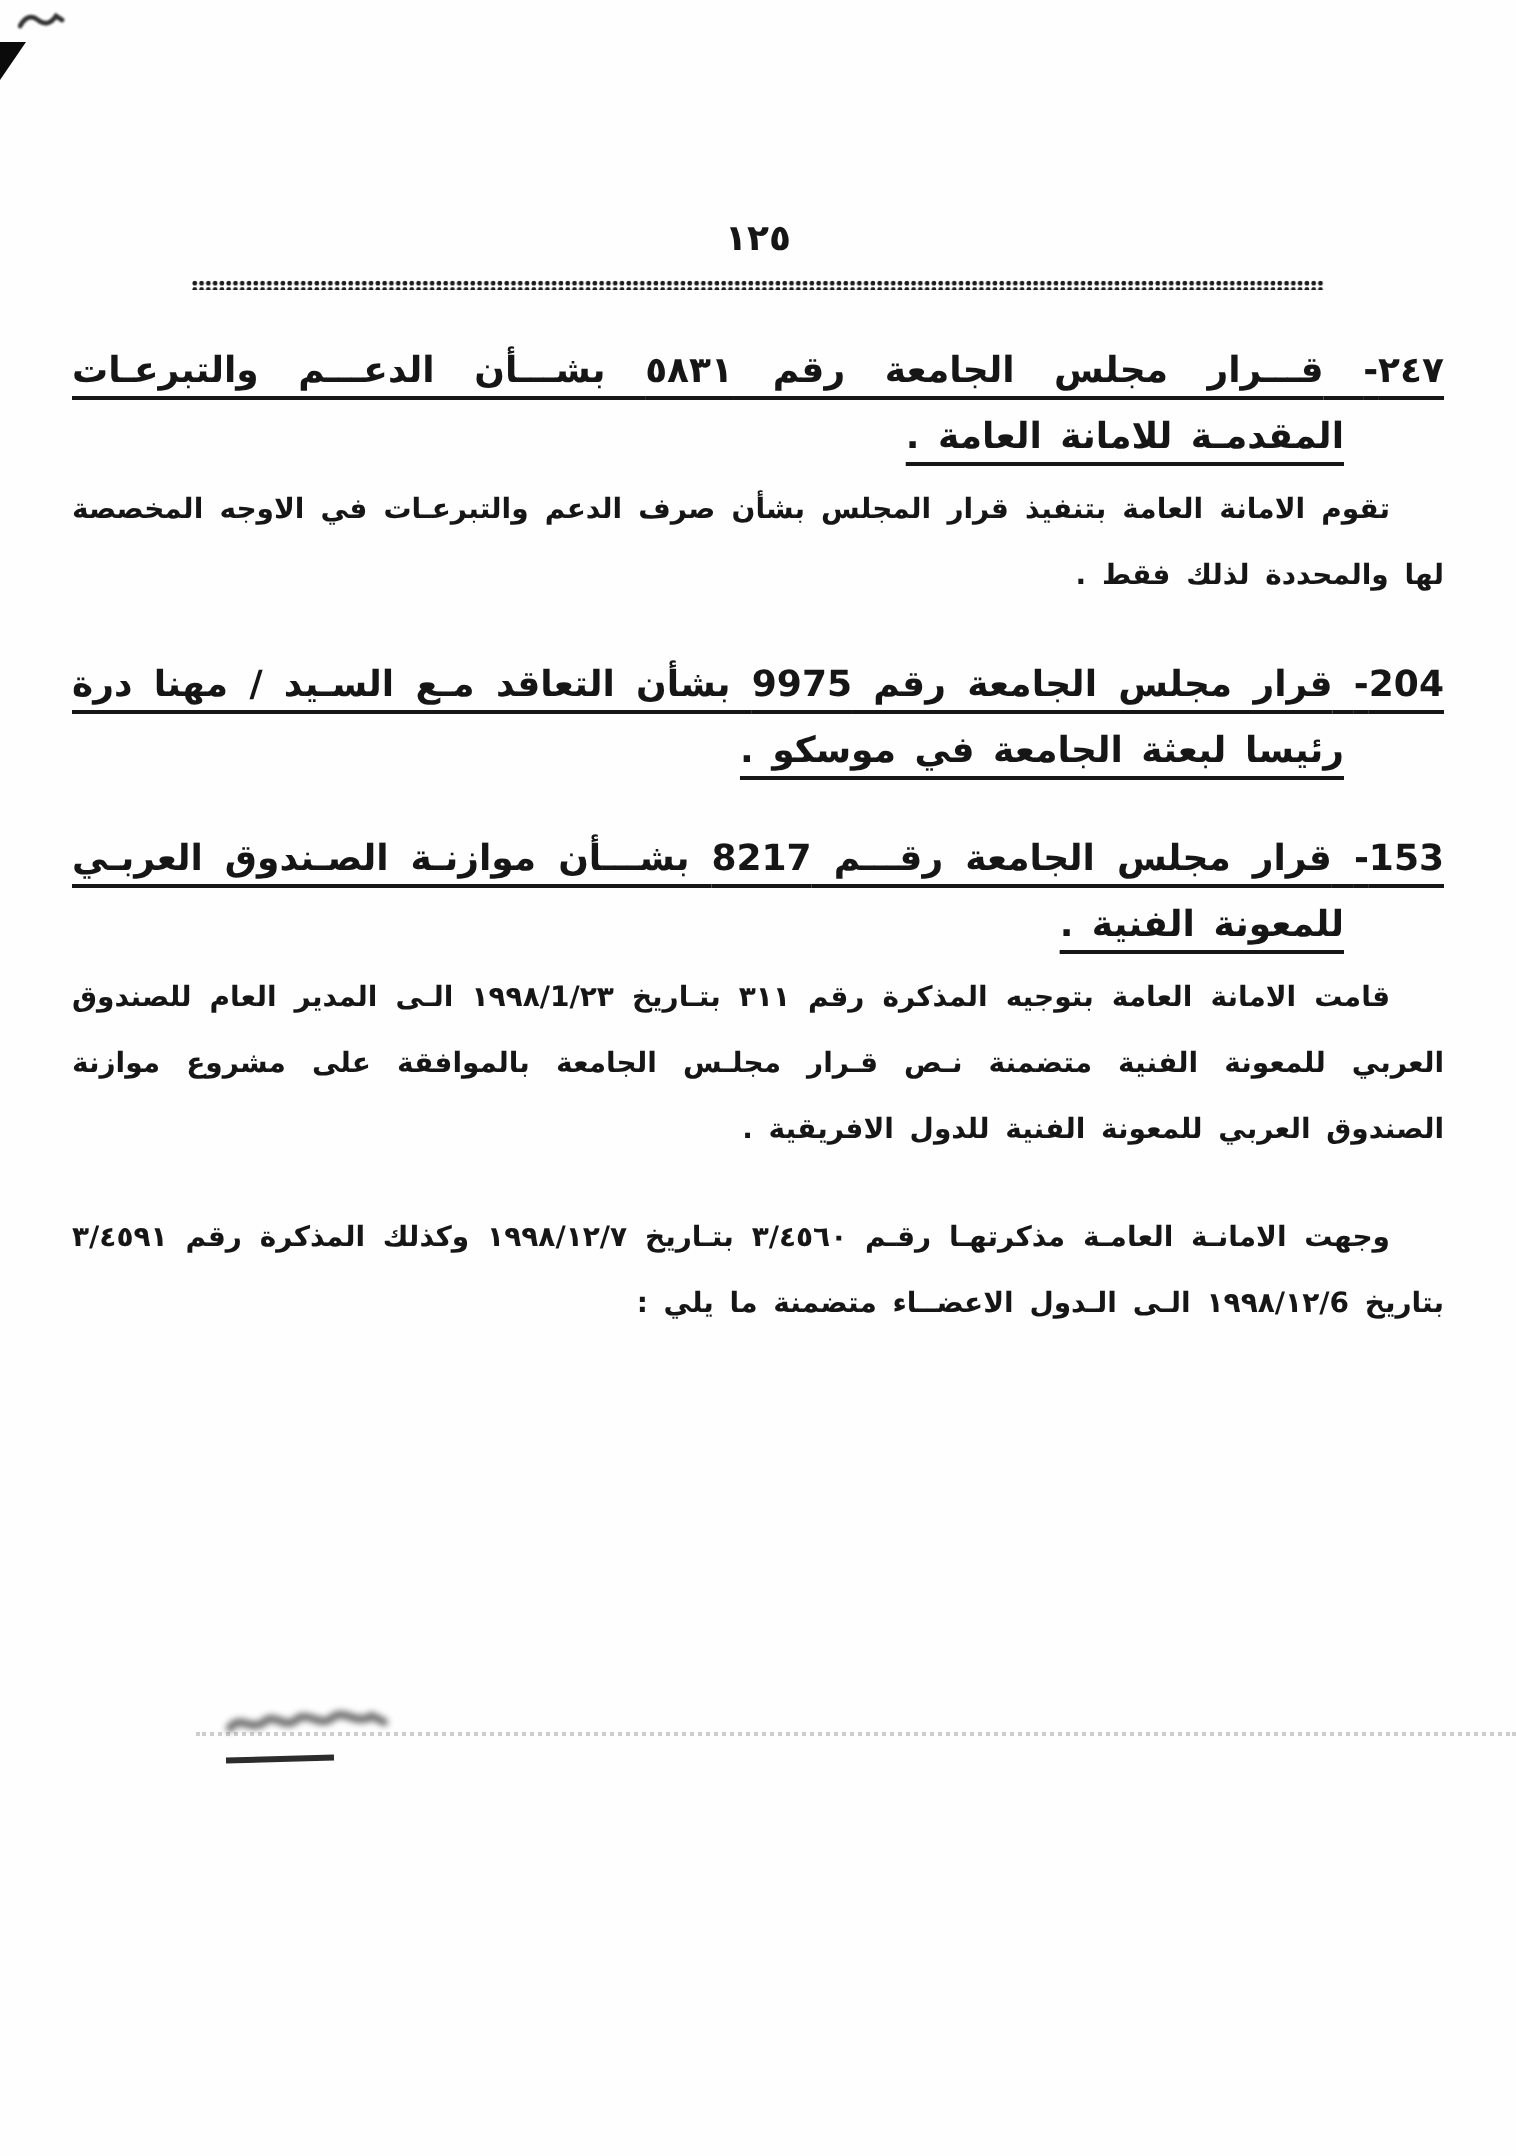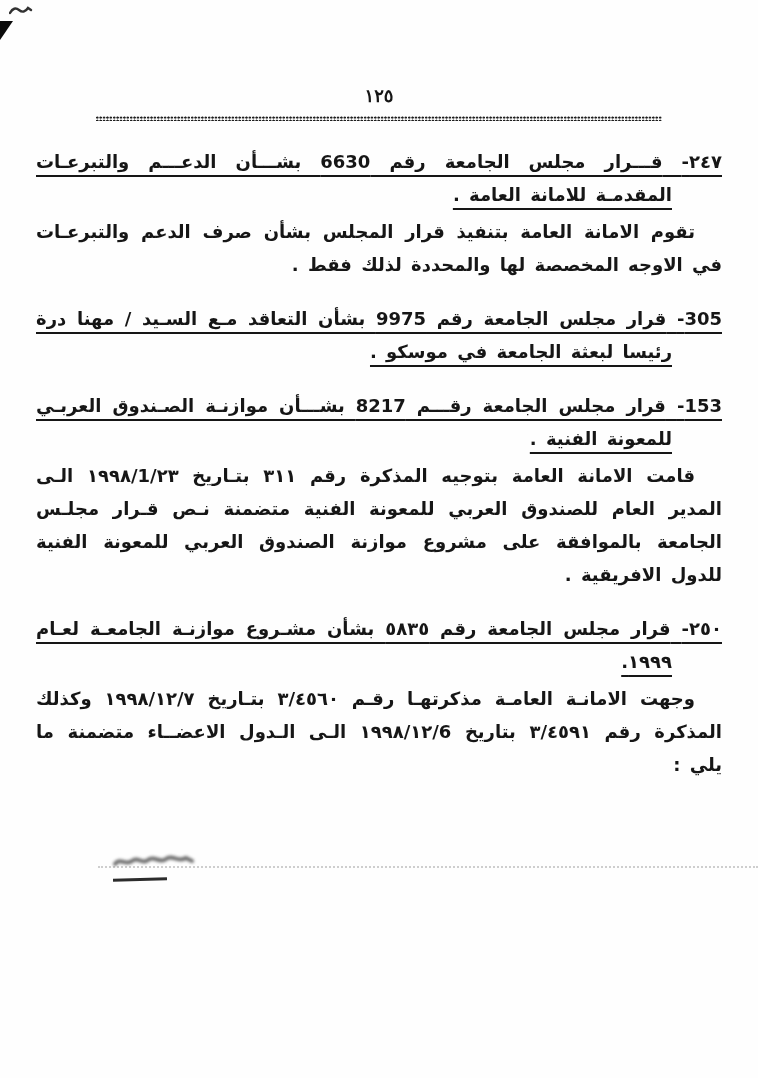--- a/index.html
+++ b/index.html
@@ -4,41 +4,41 @@
 <title>Document</title>
 <style>
   html,body{margin:0;padding:0;background:#e9e9e9;}
   .page{
     position:relative;width:758px;height:1078px;margin:0 auto;
     background:#fefefe;color:#161616;overflow:hidden;
     direction:rtl;
     font-family:"DejaVu Sans",sans-serif;
   }
   .page-number{
-    padding-top:84px;text-align:center;
-    font-size:18px;font-weight:700;letter-spacing:3px;line-height:24px;font-family:Liberation Serif, serif;
+    padding-top:108px;text-align:center;
+    font-size:18px;font-weight:700;letter-spacing:3px;line-height:24px;
   }
   .dotted-rule{
     width:566px;height:5px;margin:8px auto 24px auto;
     background-image:radial-gradient(circle at 1.4px 1.6px,#1d1d1d 1.05px,transparent 1.35px);
     background-size:3.4px 3.2px;background-repeat:repeat;
   }
   .content{padding:0 36px;}
   .item{margin:0 0 21px 0;}
   .title{
     margin:0 0 4px 0;
     font-size:18px;font-weight:700;line-height:33px;word-spacing:3px;
     text-align:justify;
     text-decoration:underline;text-decoration-thickness:1.6px;text-underline-offset:7px;
     padding-right:50px;text-indent:-50px;
   }
   .num{white-space:nowrap;}
   .body-text{
     margin:0;
-    font-size:18px;font-weight:700;line-height:33px;word-spacing:3px;
+    font-size:14px;font-weight:700;line-height:33px;word-spacing:3px;
     text-align:justify;text-indent:27px;
   }
   
   .corner-squiggle{position:absolute;top:1px;left:9px;filter:blur(0.6px);opacity:.9;}
   .corner-triangle{
     position:absolute;top:21px;left:0;width:0;height:0;
     border-top:19px solid #0b0b0b;border-right:13px solid transparent;
   }
   .faint-dotted{
     position:absolute;left:98px;right:0;top:866px;height:0;
@@ -61,35 +61,34 @@
       </svg>
   </span>
   <span class="corner-triangle"></span>
 
   <div class="page-number">١٢٥</div>
   <div class="dotted-rule"></div>
 
   <div class="content">
 
     <section class="item">
-      <p class="title"><span class="num">٢٤٧-</span> <span>قـــرار مجلس الجامعة رقم 6630 بشـــأن الدعـــم والتبرعـات المقدمـة للامانة العامة .</span></p>
+      <p class="title"><span class="num">٢٤٧-</span> <span>قـــرار مجلس الجامعة رقم ٥٨٣١ بشـــأن الدعـــم والتبرعـات المقدمـة للامانة العامة .</span></p>
       <p class="body-text">تقوم الامانة العامة بتنفيذ قرار المجلس بشأن صرف الدعم والتبرعـات في الاوجه المخصصة لها والمحددة لذلك فقط .</p>
     </section>
 
     <section class="item">
-      <p class="title"><span class="num">305-</span> <span>قرار مجلس الجامعة رقم 9975 بشأن التعاقد مـع السـيد / مهنا درة رئيسا لبعثة الجامعة في موسكو .</span></p>
+      <p class="title"><span class="num">204-</span> <span>قرار مجلس الجامعة رقم 9975 بشأن التعاقد مـع السـيد / مهنا درة رئيسا لبعثة الجامعة في موسكو .</span></p>
     </section>
 
     <section class="item">
       <p class="title"><span class="num">153-</span> <span>قرار مجلس الجامعة رقـــم 8217 بشـــأن موازنـة الصـندوق العربـي للمعونة الفنية .</span></p>
       <p class="body-text">قامت الامانة العامة بتوجيه المذكرة رقم ٣١١ بتـاريخ ١٩٩٨/1/٢٣ الـى المدير العام للصندوق العربي للمعونة الفنية متضمنة نـص قـرار مجلـس الجامعة بالموافقة على مشروع موازنة الصندوق العربي للمعونة الفنية للدول الافريقية .</p>
     </section>
 
     <section class="item">
-      <p class="title"><span class="num">٢٥٠-</span> <span>قرار مجلس الجامعة رقم ٥٨٣٥ بشأن مشـروع موازنـة الجامعـة لعـام ١٩٩٩.</span></p>
       <p class="body-text">وجهت الامانـة العامـة مذكرتهـا رقـم ٣/٤٥٦٠ بتـاريخ ١٩٩٨/١٢/٧ وكذلك المذكرة رقم ٣/٤٥٩١ بتاريخ ١٩٩٨/١٢/6 الـى الـدول الاعضــاء متضمنة ما يلي :</p>
     </section>
 
   </div>
 
   <div class="faint-dotted"></div>
   <span class="smudge">
     <svg width="84" height="20" viewBox="0 0 84 20">
         <path d="M3 12 C8 5 14 14 20 9 S30 13 36 8 S48 12 54 7 S66 11 74 6 L80 9" fill="none" stroke="#4a4a4a" stroke-width="4" stroke-linecap="round"></path>
       </svg>

